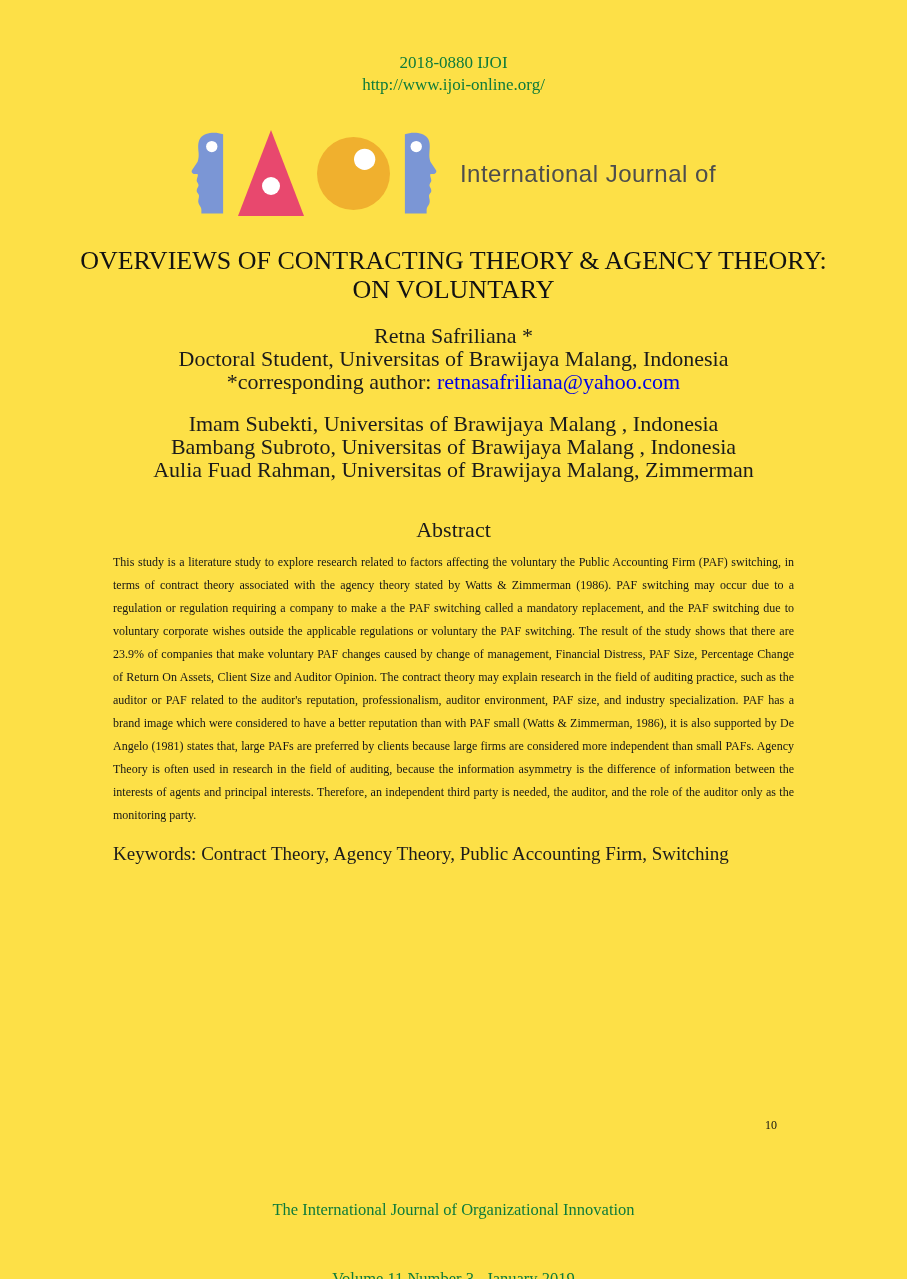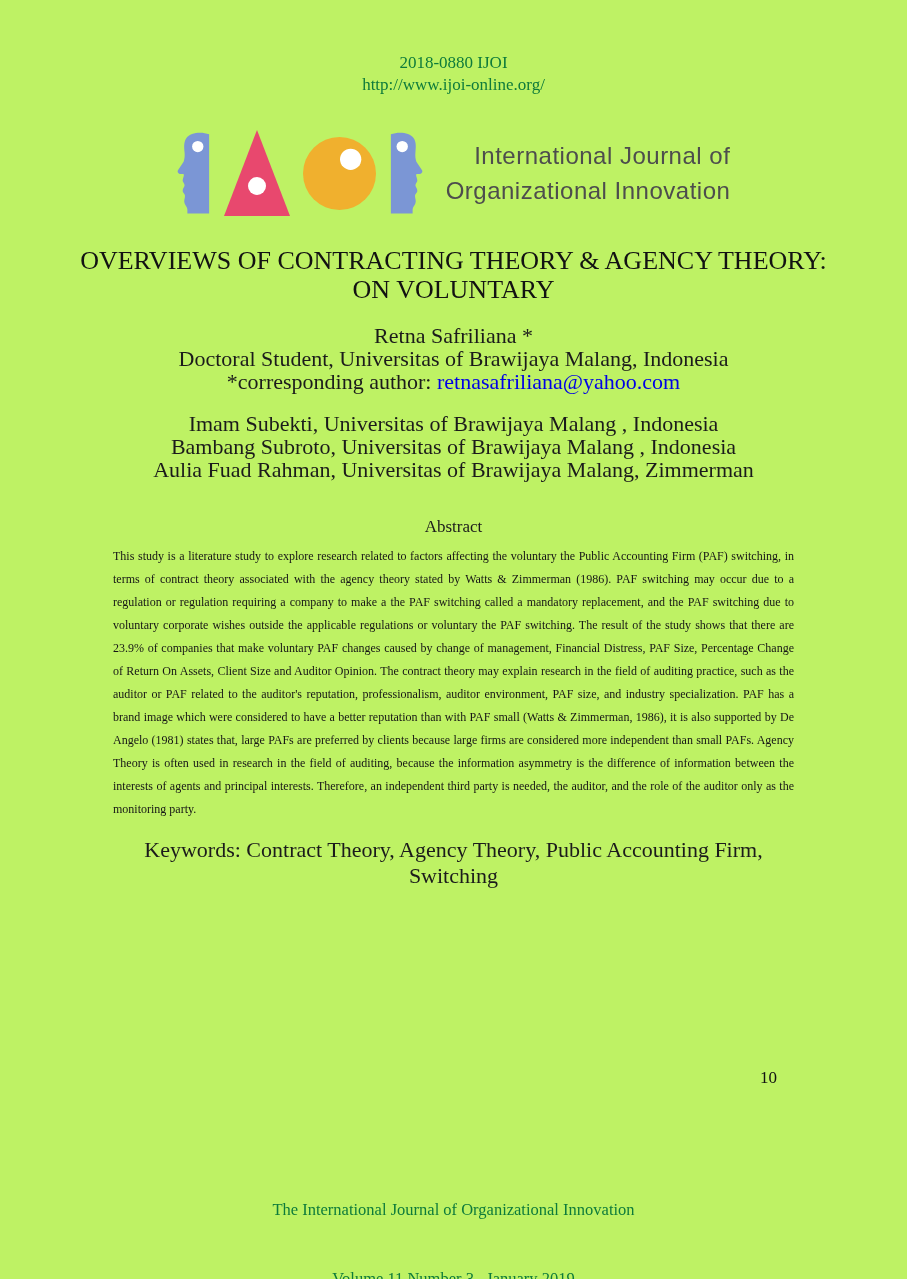--- a/index.html
+++ b/index.html
@@ -1,21 +1,21 @@
 <!DOCTYPE html>
 <html><head>
 <meta charset="utf-8">
 <style>
   html, body { margin: 0; padding: 0; background: #e9e9e9; }
   .page {
     position: relative;
     width: 907px;
     height: 1279px;
     margin: 0 auto;
-    background: #bef264;
+    background: #fde047;
     font-family: "Liberation Serif", serif;
     color: #1b1b1b;
     overflow: hidden;
     box-sizing: border-box;
   }
   .header {
     padding-top: 52px;
     text-align: center;
     color: #0e7b3b;
     font-size: 17px;
@@ -51,39 +51,38 @@
     line-height: 23px;
   }
   .coauthors { margin-top: 19px; }
   .email-link {
     color: #0000e6;
     cursor: pointer;
   }
   .abstract-heading {
     margin-top: 36px;
     text-align: center;
-    font-size: 17px;
+    font-size: 22px;
   }
   .abstract-body {
     margin: 8px 113px 0 113px;
     text-align: justify;
     font-size: 12px;
     line-height: 23px;
     color: #151515;
   }
   .keywords {
     margin: 16px 113px 0 113px;
-    font-size: 22px;
-    text-align: center;
+    font-size: 19px;
   }
   .page-number {
     position: absolute;
-    top: 1068px;
+    top: 1118px;
     right: 130px;
-    font-size: 17px;
+    font-size: 12px;
     color: #111;
   }
   .footer {
     position: absolute;
     top: 1152px;
     left: 0;
     right: 0;
     text-align: center;
     color: #0e7b3b;
     font-size: 16.5px;
@@ -115,21 +114,20 @@
       <circle cx="47" cy="22" r="10.5" fill="#ffffff"></circle>
     </svg>
     <svg width="34" height="86" viewBox="0 0 36 86">
       <g transform="translate(36,0) scale(-1,1)">
         <path fill="#7b96d5" d="M34 2 C26 -1 14 0 10 6 C7 10 7.5 16 8 21 C8.4 25 8 28 7 31 L1 40 C0 42 1.5 44 4 44 L7 44 C8 46 6 48 6 51 C6 53 8 54 8 56 C8 58 6 59 6 62 C6 64 8.5 65 8.5 67 C8.5 70 7 72 8 75 C9 78 11 79 11 82 L11 86 L34 86 Z"></path>
         <circle cx="22" cy="15" r="6" fill="#ffffff"></circle>
       </g>
     </svg>
     <div class="logo-text">
       <div>International Journal of</div>
-      <div>Organizational Innovation</div>
     </div>
   </div>
 
   <div class="paper-title">
     <div>OVERVIEWS OF CONTRACTING THEORY &amp; AGENCY THEORY:</div>
     <div>ON VOLUNTARY</div>
   </div>
 
   <div class="authors">
     <div>Retna Safriliana *</div>

